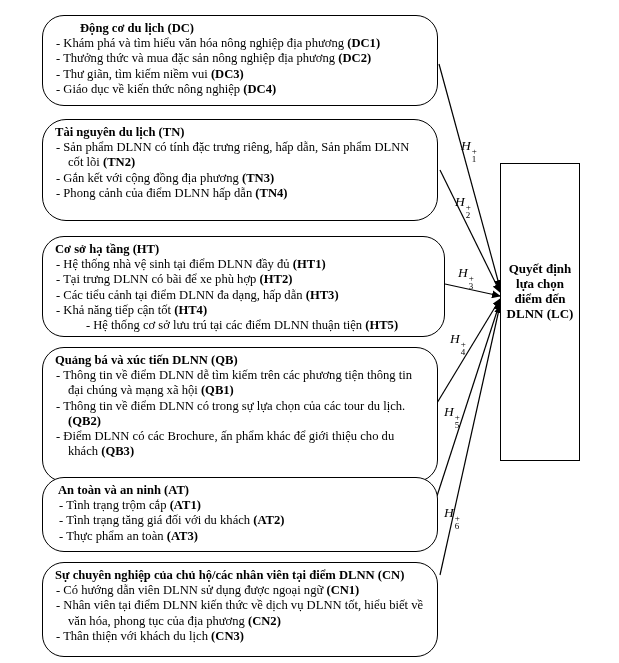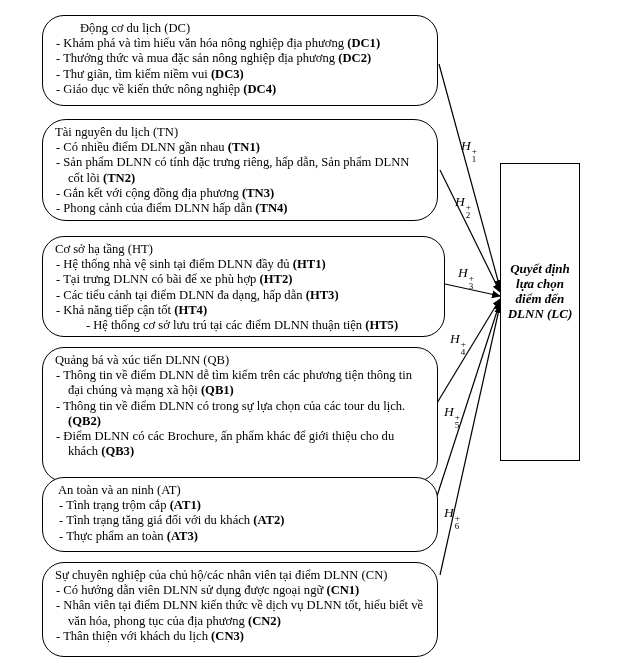--- a/index.html
+++ b/index.html
@@ -14,34 +14,34 @@
     border:1.6px solid #000;border-radius:22px;background:#fff;
     box-sizing:border-box;padding:5px 10px 0 12px;
     font-size:12.6px;line-height:15.2px;
   }
   .b0{top:15px;height:91px;}
   .b1{top:119px;height:102px;border-radius:24px;}
   .b2{top:236px;height:101px;width:403px;}
   .b3{top:347px;height:135px;}
   .b4{top:477px;height:75px;padding-left:15px;}
   .b5{top:562px;height:95px;}
-  .box-title{font-weight:normal;}
+  .box-title{font-weight:bold;}
   .b0 .box-title{margin-left:25px;}
   .item{margin-left:13px;text-indent:-12px;}
   .item::before{content:"- ";}
   .b2 .item:last-child{margin-left:4px;text-indent:-9px;text-align:center;}
   .item b{font-weight:bold;}
   #outcome-box{
     position:absolute;left:500px;top:163px;width:80px;height:298px;
     border:1.6px solid #000;background:#fff;box-sizing:border-box;
     display:flex;flex-direction:column;align-items:center;justify-content:center;
     text-align:center;font-weight:bold;font-size:13px;line-height:15.2px;
   }
   #outcome-box .lc-lines{transform:translateY(-21px);}
-  #outcome-box span{display:block;font-style:italic;}
+  #outcome-box span{display:block;}
   .hyp{
     position:absolute;font-size:13.5px;line-height:14px;font-style:italic;
     white-space:nowrap;
   }
   .hyp .ss{
     display:inline-flex;flex-direction:column;align-items:flex-start;
     font-style:normal;font-size:9px;line-height:7.5px;margin-left:1px;
     vertical-align:-4px;
   }
 </style>
@@ -67,21 +67,20 @@
   <div id="factor-boxes">
       <div class="factor-box b0">
         <div class="box-title">Động cơ du lịch (DC)</div>
         <div class="item"><span>Khám phá và tìm hiểu văn hóa nông nghiệp địa phương</span> <b>(DC1)</b></div>
         <div class="item"><span>Thưởng thức và mua đặc sản nông nghiệp địa phương</span> <b>(DC2)</b></div>
         <div class="item"><span>Thư giãn, tìm kiếm niềm vui</span> <b>(DC3)</b></div>
         <div class="item"><span>Giáo dục về kiến thức nông nghiệp</span> <b>(DC4)</b></div>
       </div>
       <div class="factor-box b1">
         <div class="box-title">Tài nguyên du lịch (TN)</div>
-        <div class="item"><span>Có nhiều điểm DLNN gần nhau</span> <b>(TN1)</b></div>
         <div class="item"><span>Sản phẩm DLNN có tính đặc trưng riêng, hấp dẫn, Sản phẩm DLNN cốt lõi</span> <b>(TN2)</b></div>
         <div class="item"><span>Gắn kết với cộng đồng địa phương</span> <b>(TN3)</b></div>
         <div class="item"><span>Phong cảnh của điểm DLNN hấp dẫn</span> <b>(TN4)</b></div>
       </div>
       <div class="factor-box b2">
         <div class="box-title">Cơ sở hạ tầng (HT)</div>
         <div class="item"><span>Hệ thống nhà vệ sinh tại điểm DLNN đầy đủ</span> <b>(HT1)</b></div>
         <div class="item"><span>Tại trưng DLNN có bãi để xe phù hợp</span> <b>(HT2)</b></div>
         <div class="item"><span>Các tiểu cảnh tại điểm DLNN đa dạng, hấp dẫn</span> <b>(HT3)</b></div>
         <div class="item"><span>Khả năng tiếp cận tốt</span> <b>(HT4)</b></div>

